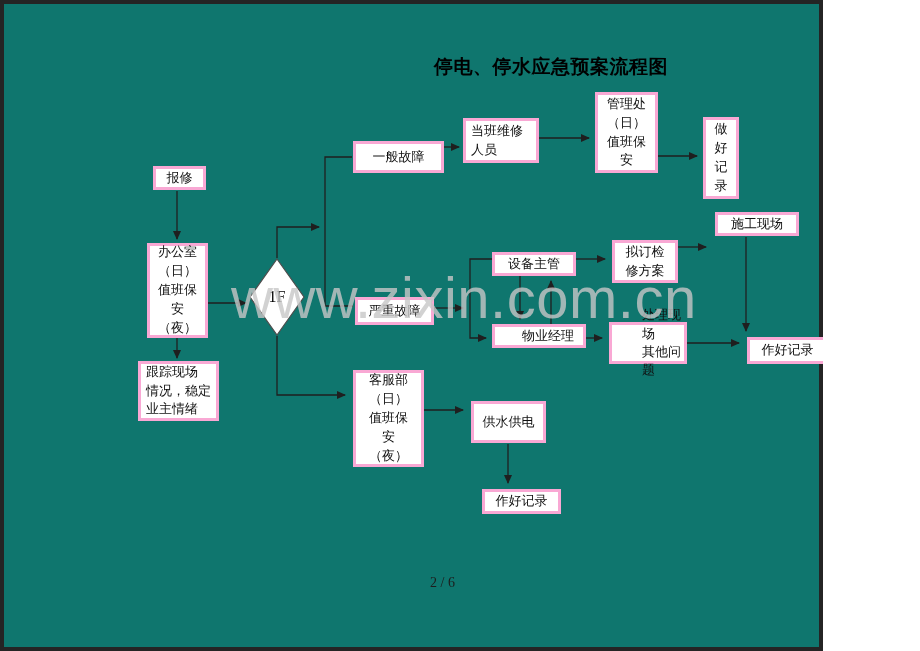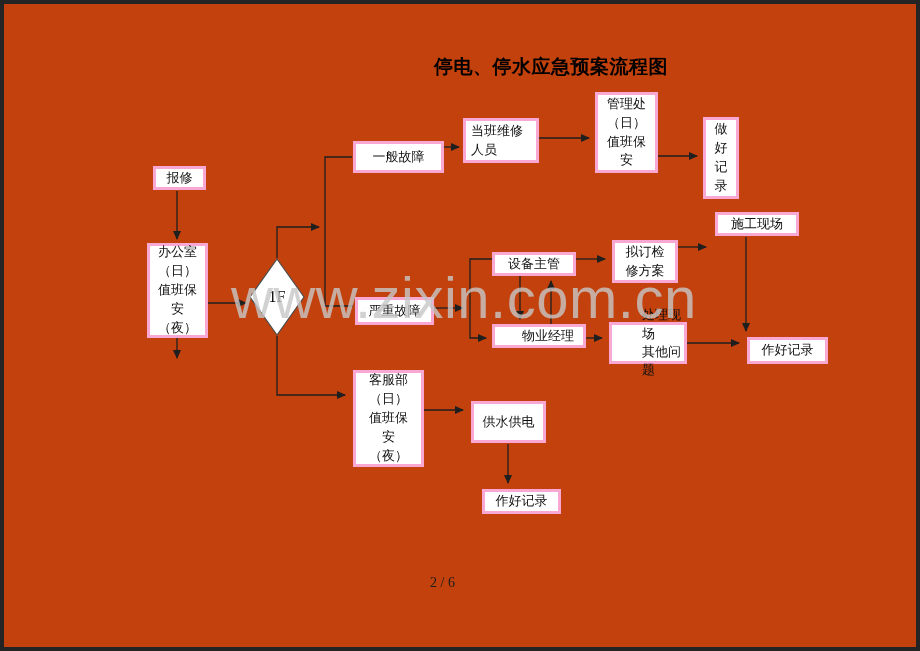--- a/index.html
+++ b/index.html
@@ -1,17 +1,17 @@
 <!DOCTYPE html>
 <html><head>
 <meta charset="utf-8">
 <style>
   html,body { margin:0; padding:0; background:#ffffff; }
   .page {
-    position:relative; width:920px; height:651px; background:#c2410c;
+    position:relative; width:823px; height:651px; background:#0f766e;
     font-family:"Liberation Sans", sans-serif; overflow:hidden;
     box-shadow: inset 0 0 0 4px #242424;
   }
   .title {
     position:absolute; left:434px; top:54px; width:260px;
     font-size:19px; font-weight:bold; color:#000; letter-spacing:0.5px;
     white-space:nowrap;
   }
   .watermark {
     position:absolute; left:231px; top:269px; z-index:9;
@@ -77,20 +77,23 @@
   </svg>
 
   <div class="node" style="left:153px; top:166px; width:53px; height:24px;">报修</div>
 
   <div class="node tall" style="left:147px; top:243px; width:61px; height:95px;">办公室
 （日）
 值班保
 安
 （夜）</div>
 
+  <div class="node left" style="left:138px; top:361px; width:81px; height:60px;">跟踪现场
+情况，稳定
+业主情绪</div>
 
   <div class="diamond-label">1F</div>
 
   <div class="node left" style="left:463px; top:118px; width:76px; height:45px;">当班维修
 人员</div>
 
   <div class="node" style="left:353px; top:141px; width:91px; height:32px;">一般故障</div>
 
   <div class="node tall" style="left:595px; top:92px; width:63px; height:81px;">管理处
 （日）

